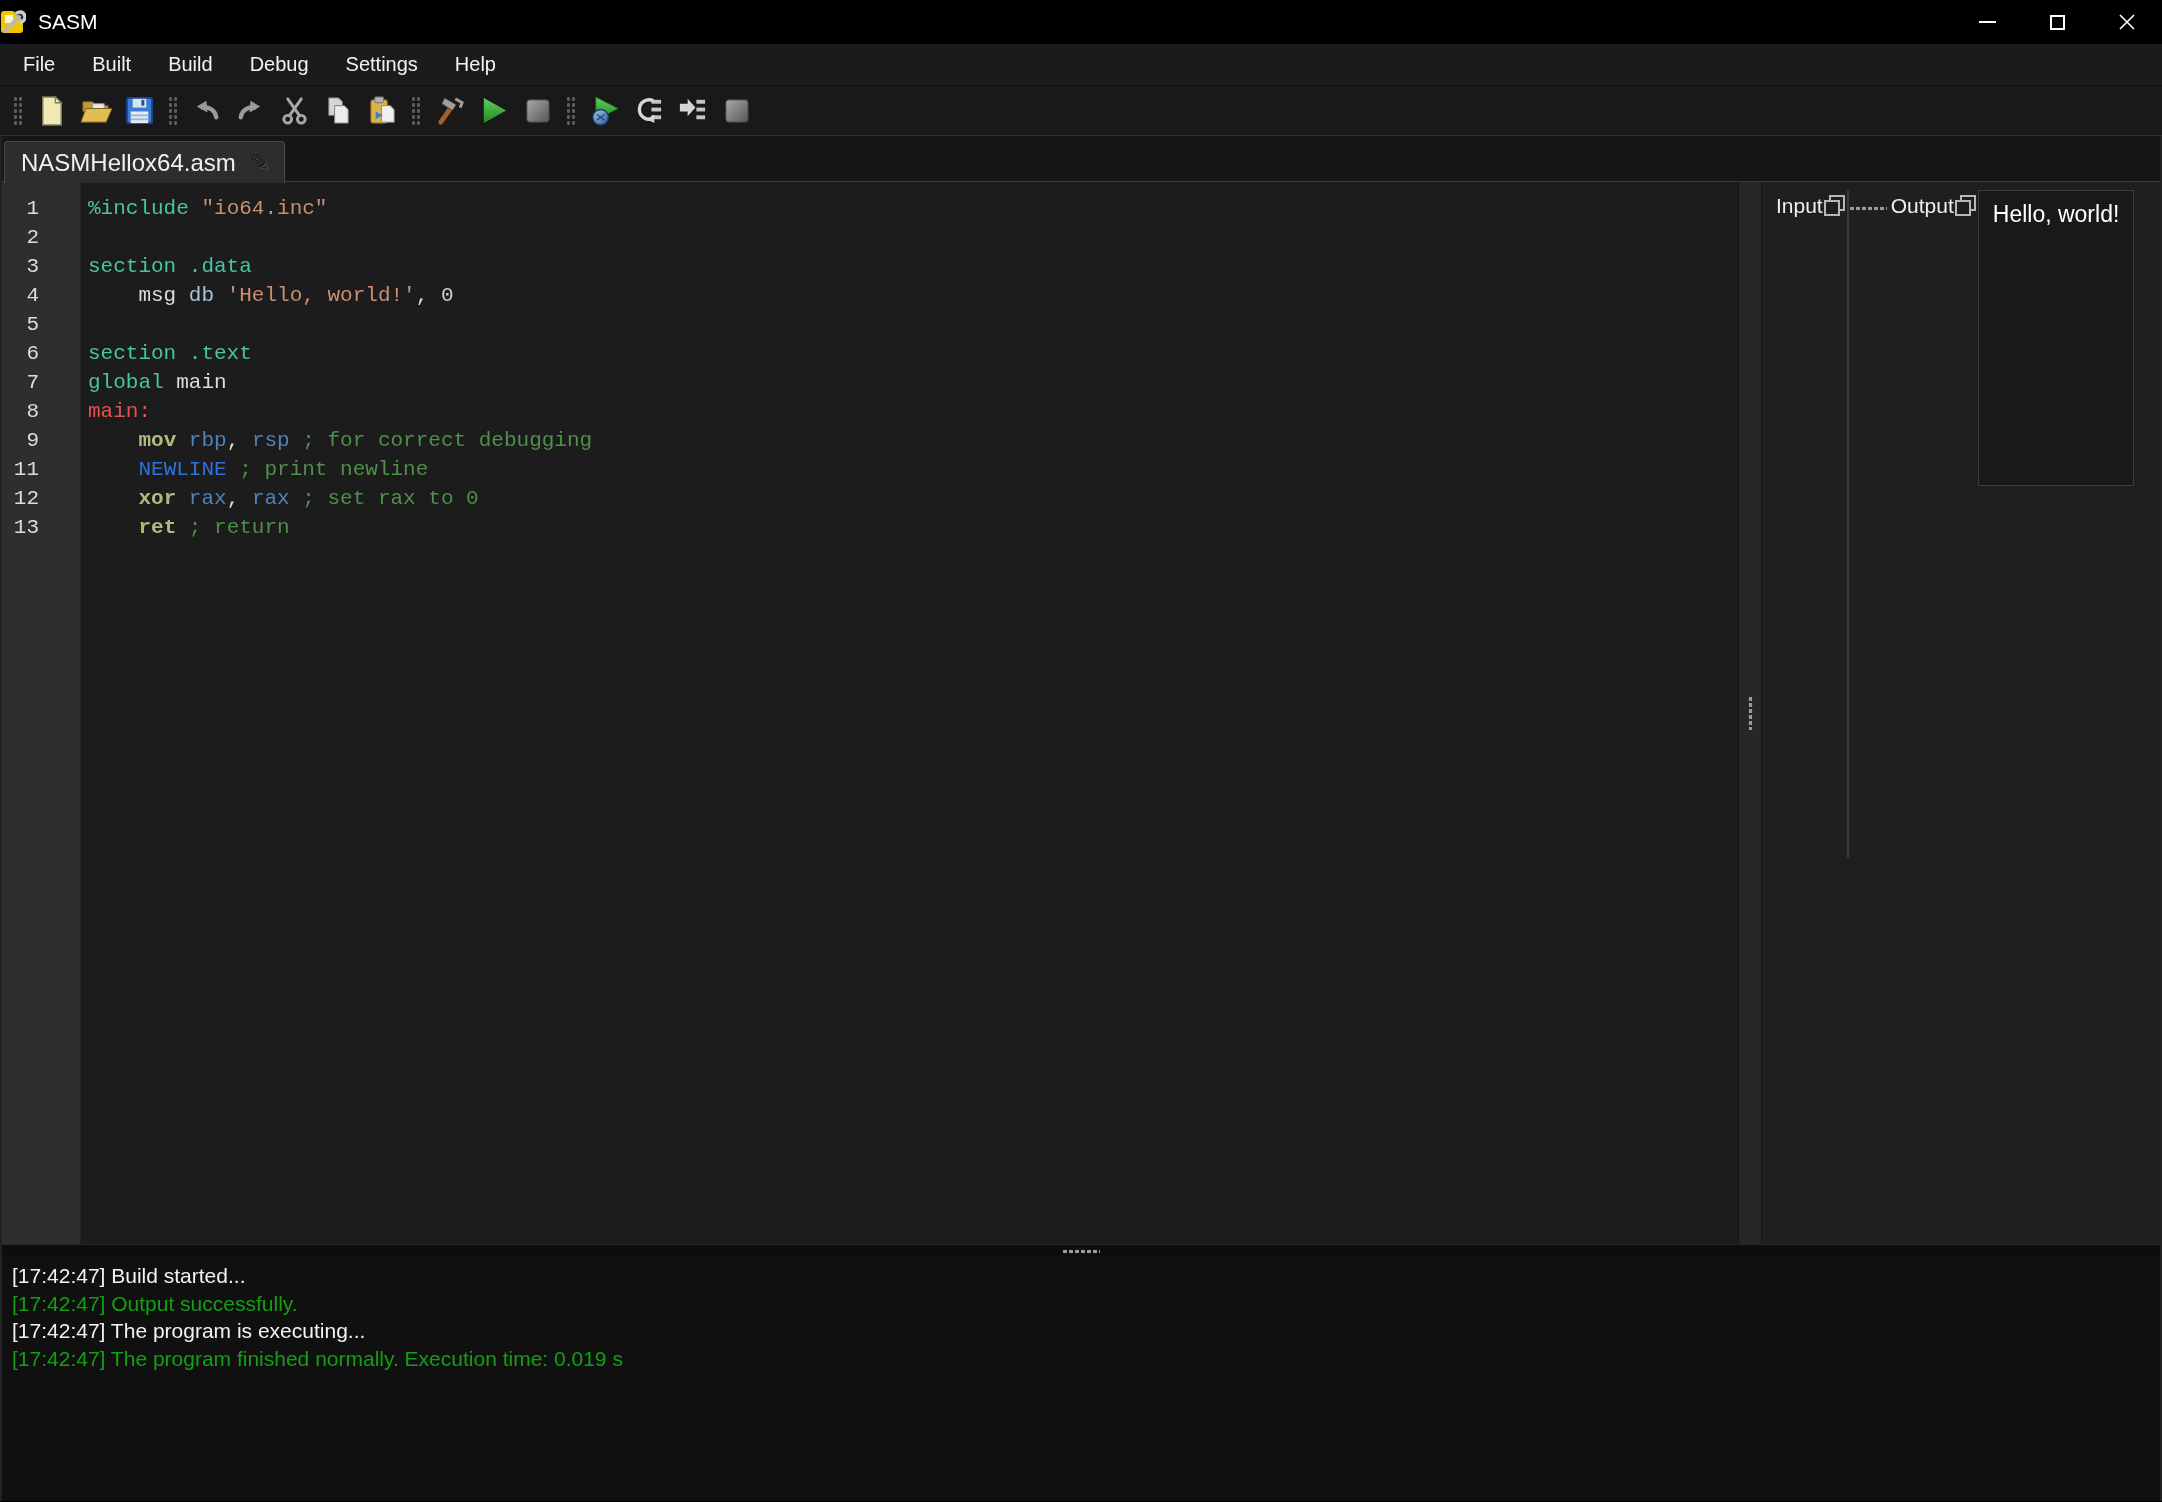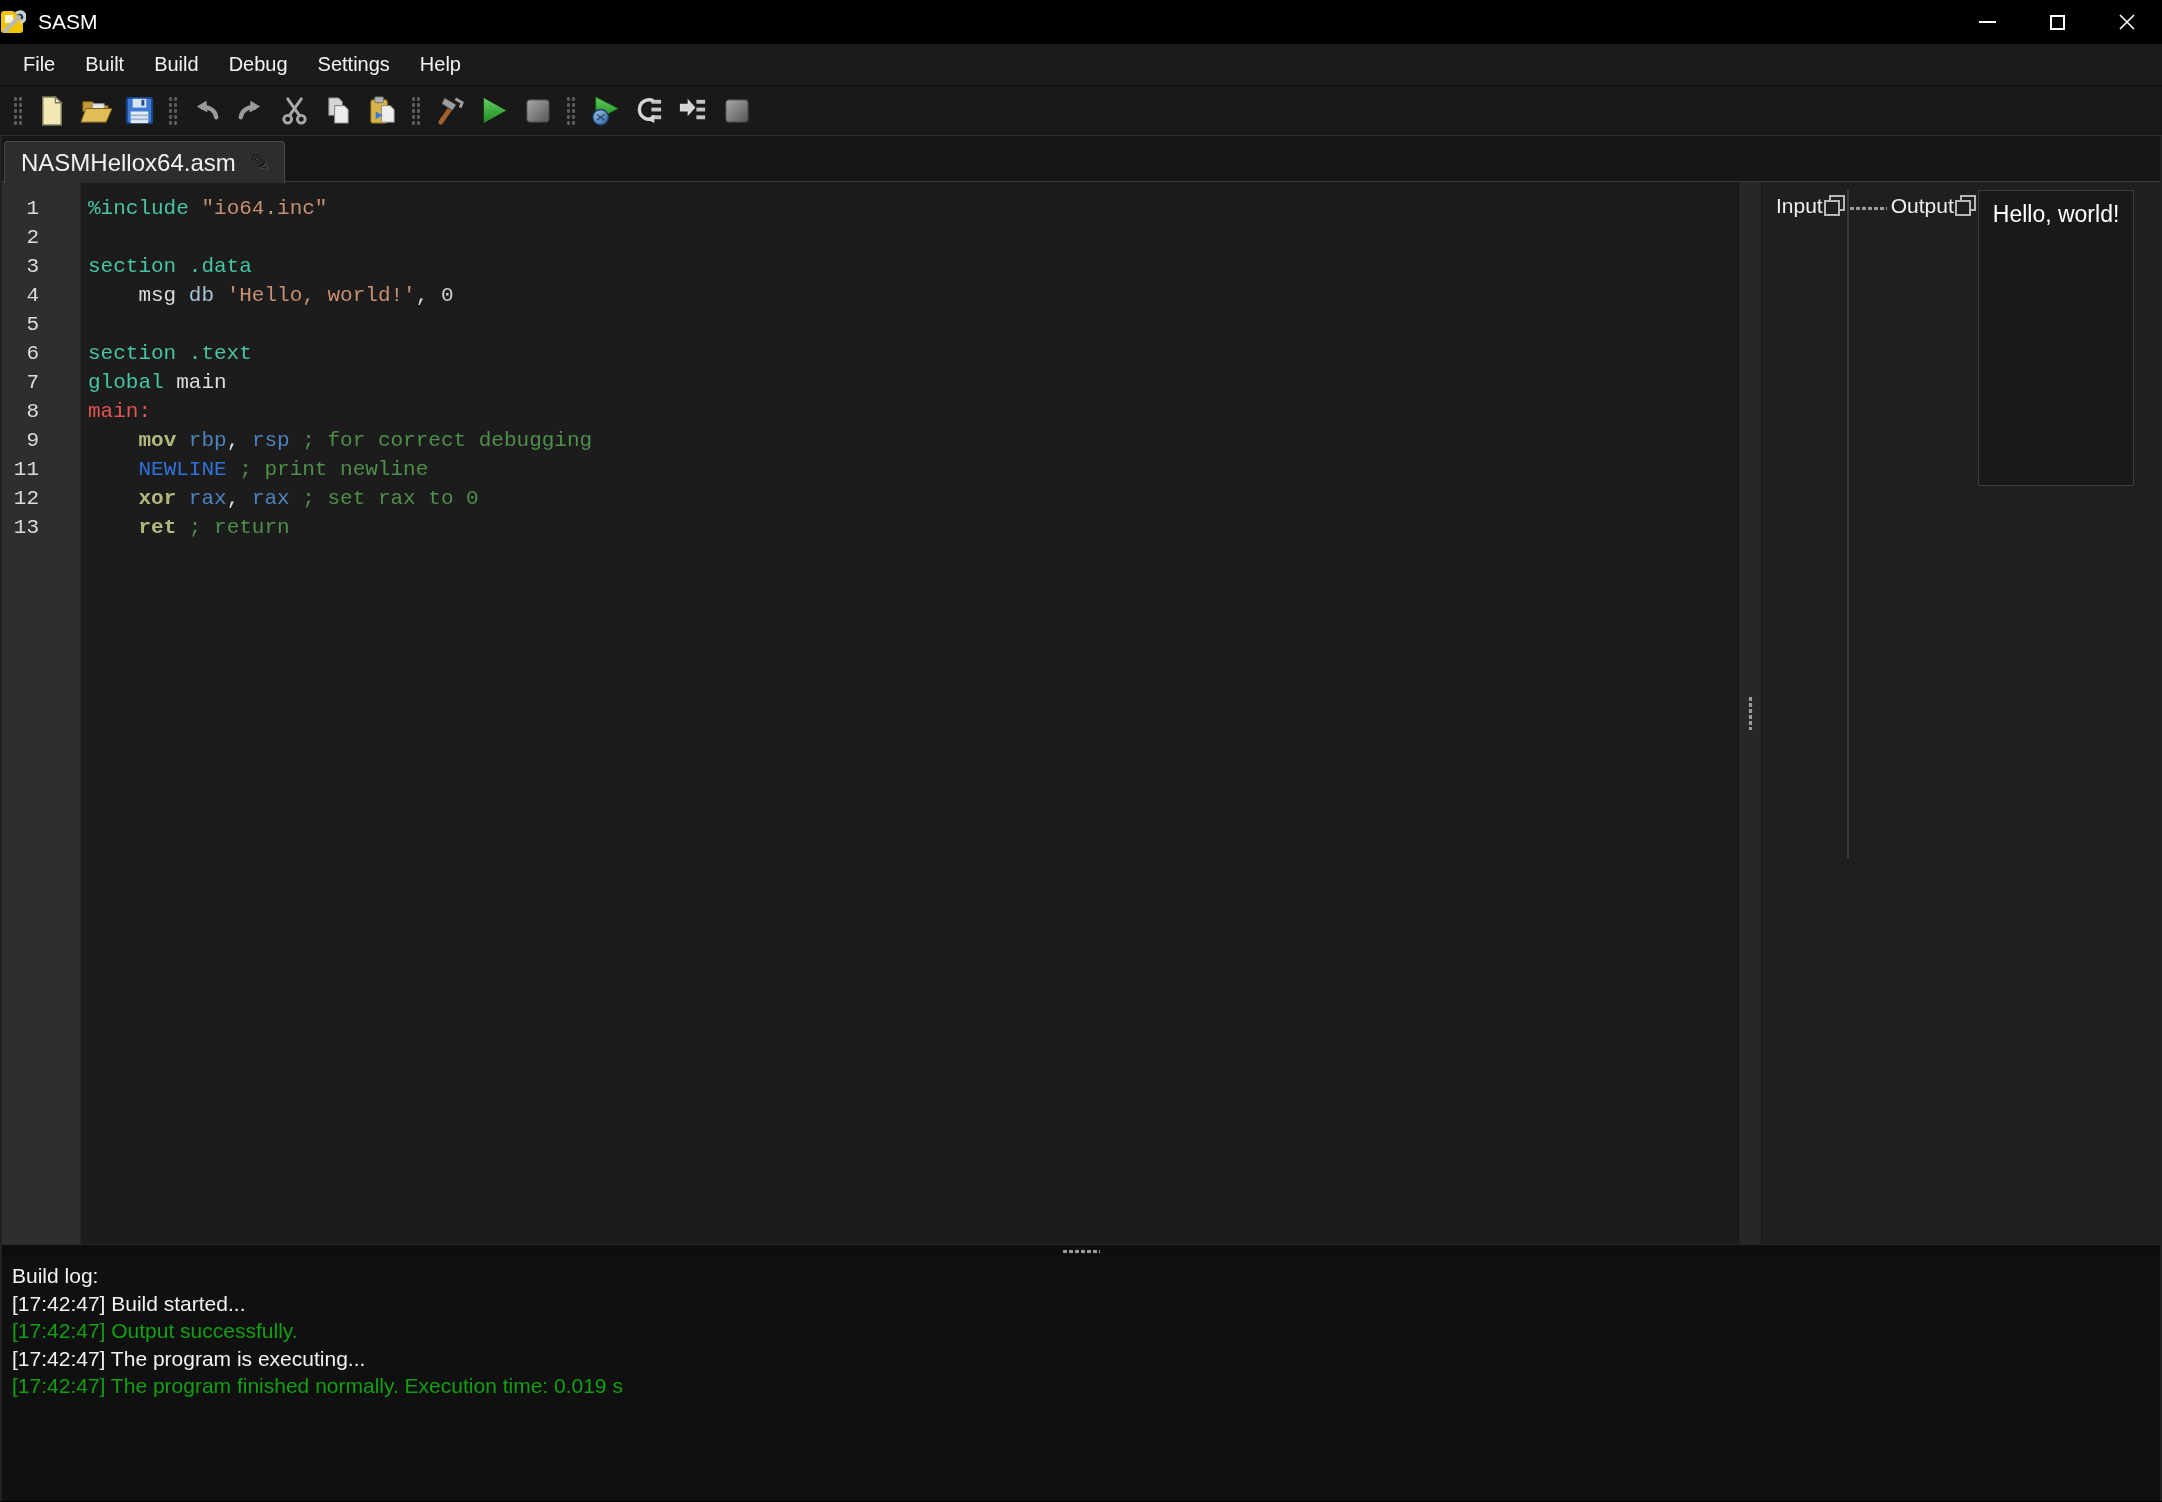--- a/index.html
+++ b/index.html
@@ -9,21 +9,21 @@
   
   .titlebar { height:44px; background:#000; display:flex; align-items:center; }
   .app-icon { width:26px; height:26px; margin-right:12px; flex:none; }
   .win-title { color:#ffffff; font-size:21px; }
   .win-controls { margin-left:auto; display:flex; height:44px; }
   .win-btn { width:70px; height:44px; display:flex; align-items:center; justify-content:center; }
   .glyph-min { width:17px; height:2px; background:#fff; }
   .glyph-max { width:15px; height:15px; border:2px solid #fff; }
 
   
-  .menubar { height:42px; background:#1b1b1b; display:flex; align-items:center; padding-left:8px; border-bottom:1px solid #101010; }
+  .menubar { height:42px; background:#1b1b1b; display:flex; align-items:center; padding-left:8px; border-bottom:1px solid #101010;gap:7px; }
   .menu-item { color:#f2f2f2; font-size:20px; padding:5px 15px; }
 
   
   .toolbar { height:50px; background:#191919; display:flex; align-items:center; padding-left:6px; border-bottom:1px solid #2e2e2e; }
   .tb-btn { width:38px; height:38px; display:flex; align-items:center; justify-content:center; margin:0 3px; }
   .tb-btn svg { width:33px; height:33px; }
   .th { width:9px; height:30px; margin:0 7px; background-image:radial-gradient(circle,#5c5c5c 1.7px,transparent 2px); background-size:5px 6px; }
 
   
   .tabrow { height:46px; background:#161616; position:relative; }
@@ -279,19 +279,18 @@
       </div>
       <div class="iobox output-box">Hello, world!</div>
     </div>
   </div>
 
   <div class="hsplit">
     <div class="hdots"></div>
   </div>
 
   <div class="buildlog">
-    <div class="log-title">Build log:</div>
   <div class="log-line info">[17:42:47] Build started...</div>
       <div class="log-line success">[17:42:47] Output successfully.</div>
       <div class="log-line info">[17:42:47] The program is executing...</div>
       <div class="log-line success">[17:42:47] The program finished normally. Execution time: 0.019 s</div>
     </div>
 </div>
 
 </body></html>

